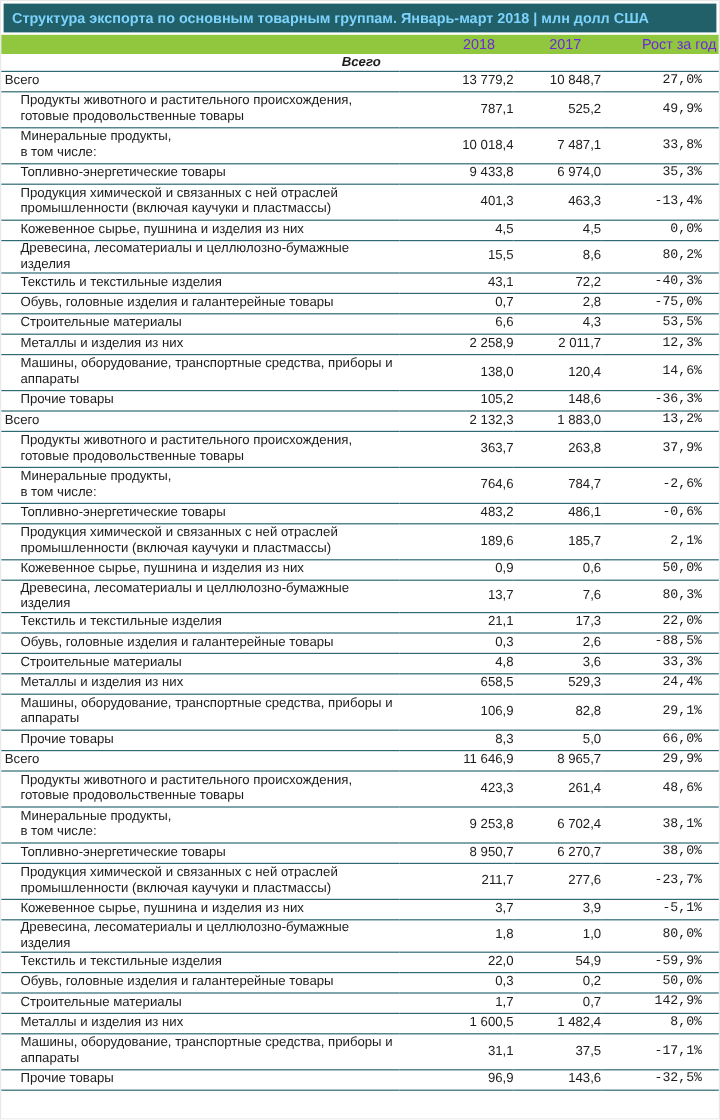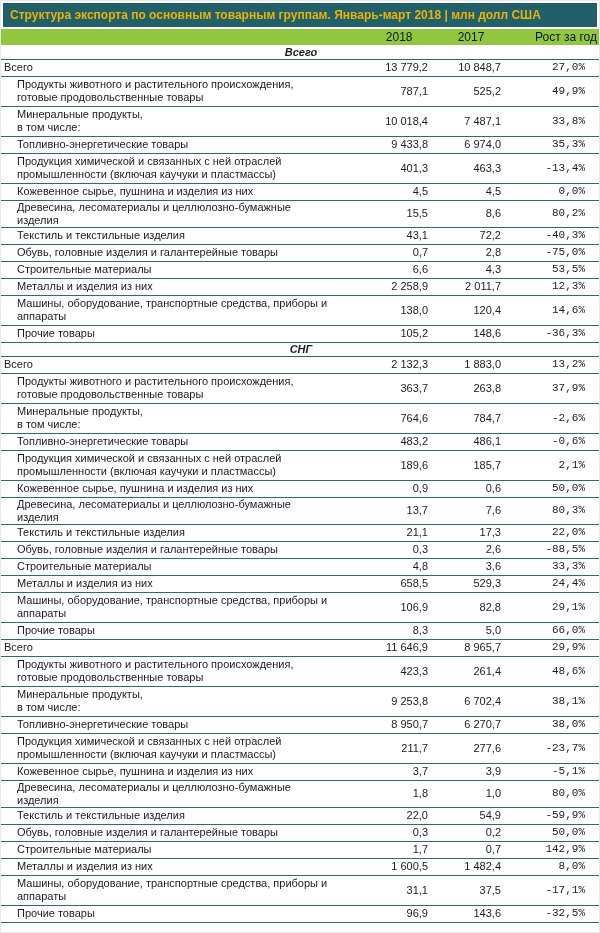--- a/index.html
+++ b/index.html
@@ -4,26 +4,26 @@
 <style>
   * { margin: 0; padding: 0; box-sizing: border-box; }
   html, body { background: #ffffff; }
   body { width: 600px; font-family: "Liberation Sans", "DejaVu Sans", sans-serif; }
   .page {
     width: 600px; height: 933px; background: #ffffff;
     border: 1px solid #e8e8e8; position: relative; overflow: hidden;
   }
   .title-bar {
     margin: 2px 2px 0 2px; height: 24px; background: #215f69;
-    color: #eab308; font-size: 12px; font-weight: bold;
+    color: #7dd3fc; font-size: 12px; font-weight: bold;
     display: flex; align-items: center; padding-left: 7px;
   }
   .col-header {
     margin: 2px 0 0 0; height: 16px; background: #90c73e;
-    color: #0f172a; font-size: 12px; display: flex; align-items: center;
+    color: #6d28d9; font-size: 12px; display: flex; align-items: center;
   }
   .ch { text-align: right; overflow: hidden; white-space: nowrap; }
   .ch-label  { width: 332px; }
   .ch-c1 { width: 95px;  padding-right: 14px; }
   .ch-c2 { width: 73px;  padding-right: 15px; }
   .ch-c3 { width: 100px; padding-right: 2px; }
 
   table.report {
     width: 600px; border-collapse: collapse; table-layout: fixed;
     font-size: 11px; color: #1c1c1c;
@@ -173,23 +173,20 @@
           <td class="num grow">14,6%</td>
         </tr>
         <tr class="row">
           <td class="lbl">
             <div>Прочие товары</div>
           </td>
           <td class="num">105,2</td>
           <td class="num">148,6</td>
           <td class="num grow">-36,3%</td>
         </tr>
-        <tr class="section-row">
-          <td colspan="4">СНГ</td>
-        </tr>
         <tr class="row">
           <td class="lbl no-indent">
             <div>Всего</div>
           </td>
           <td class="num">2 132,3</td>
           <td class="num">1 883,0</td>
           <td class="num grow">13,2%</td>
         </tr>
         <tr class="row tall">
           <td class="lbl">

